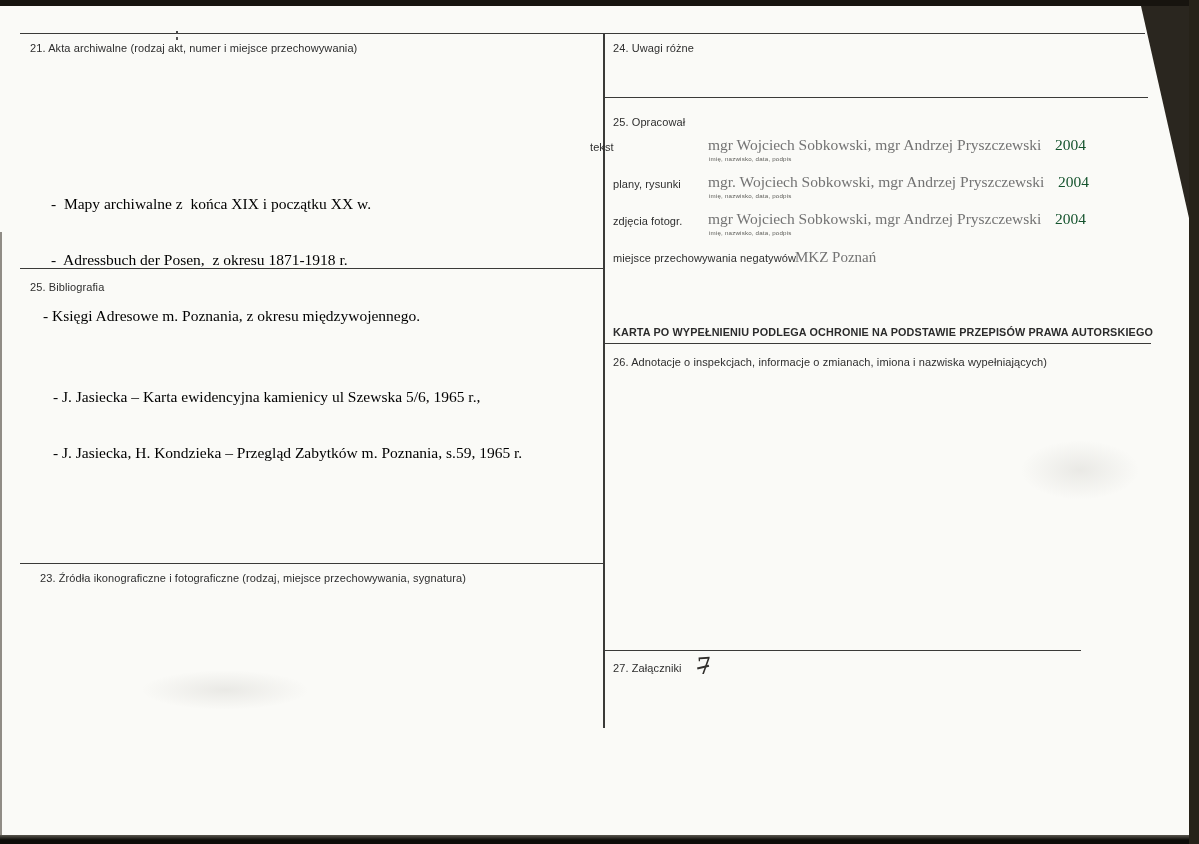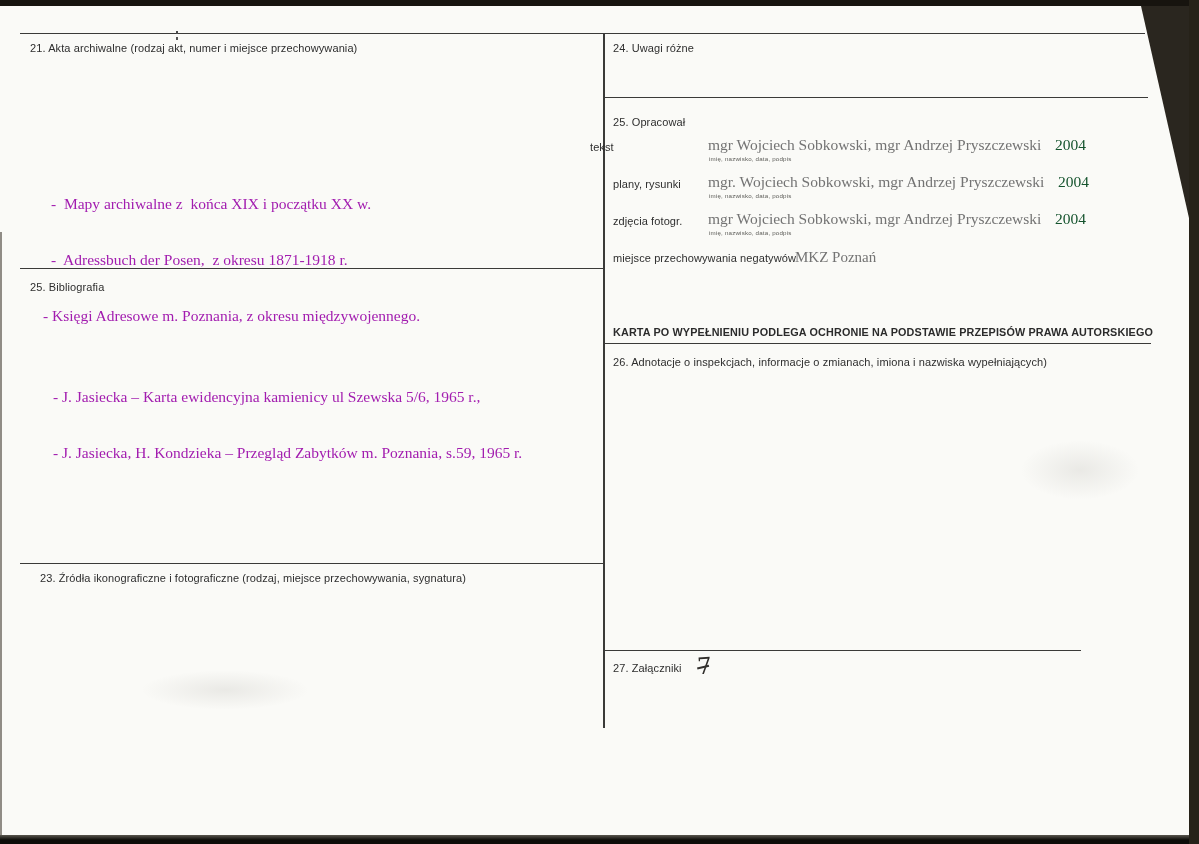--- a/index.html
+++ b/index.html
@@ -20,21 +20,21 @@
   #artifact-mark{left:176px;top:31px;width:2px;height:3px;background:#4a4a4a;box-shadow:0 6px 0 0 #555;position:absolute;}
 
   
   .hline,.vline{position:absolute;background:#3a3a38;}
   .hline{height:1.4px;}
   .vline{width:1.5px;}
 
   
   .flabel{position:absolute;font-size:11px;letter-spacing:.1px;color:#2e2e2e;white-space:nowrap;}
   .typed{position:absolute;font-family:"Liberation Serif",serif;font-size:15.5px;color:#737373;white-space:nowrap;}
-  .typed-block{position:absolute;font-family:"Liberation Serif",serif;font-size:15.5px;color:#a21caf;line-height:18.6px;white-space:pre;}
+  .typed-block{position:absolute;font-family:"Liberation Serif",serif;font-size:15.5px;color:#000000;line-height:18.6px;white-space:pre;}
   .sublabel{position:absolute;font-size:6.5px;color:#5c5c58;letter-spacing:.2px;white-space:nowrap;transform:scale(.95);transform-origin:left top;}
   .copyright{position:absolute;font-size:10.8px;font-weight:bold;color:#2b2b2b;letter-spacing:.15px;white-space:nowrap;}
   .year{position:absolute;font-family:"Liberation Serif",serif;font-size:15.5px;color:#14532d;}
   #attachment-value{
     position:absolute;left:697px;top:653px;
     font-family:"DejaVu Serif",serif;font-size:23px;color:#2f2d2a;
     transform:rotate(-3deg);
   }
   #attachment-value::after{ 
     content:"";position:absolute;left:0px;top:13px;width:12px;height:1.6px;

